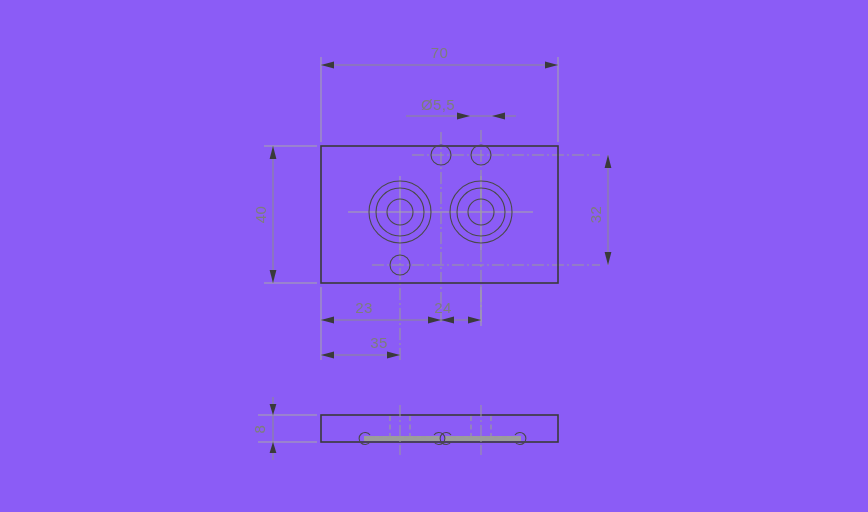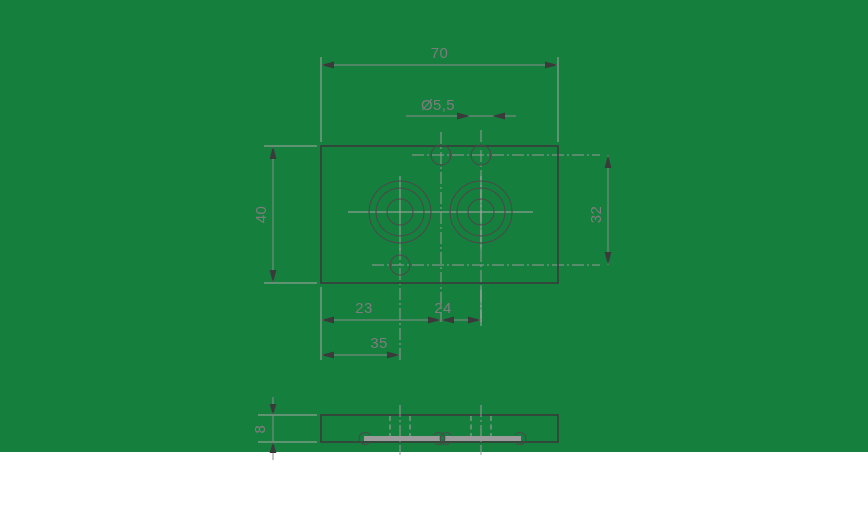--- a/index.html
+++ b/index.html
@@ -10,22 +10,22 @@
   }
   body {
     width: 868px;
     height: 512px;
     font-family: "Liberation Sans", sans-serif;
     overflow: hidden;
   }
   #drawing-root {
     position: relative;
     width: 868px;
-    height: 452px;
-    background: #15803d;
+    height: 512px;
+    background: #8b5cf6;
   }
   svg#cad {
     display: block;
     width: 868px;
     height: 512px;
   }
   .solid {
     fill: none;
     stroke: #3a3a3a;
     stroke-width: 1.6;

